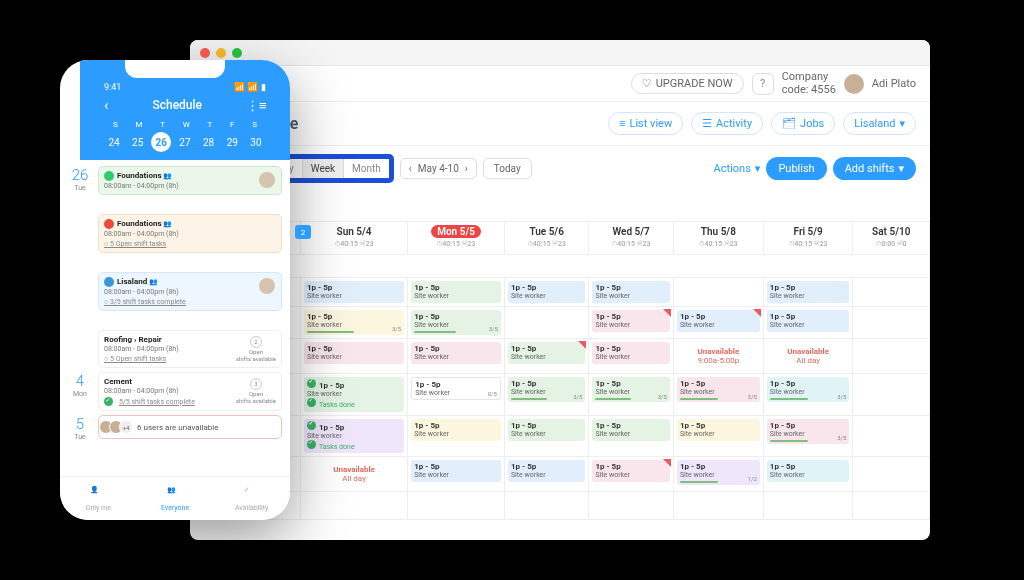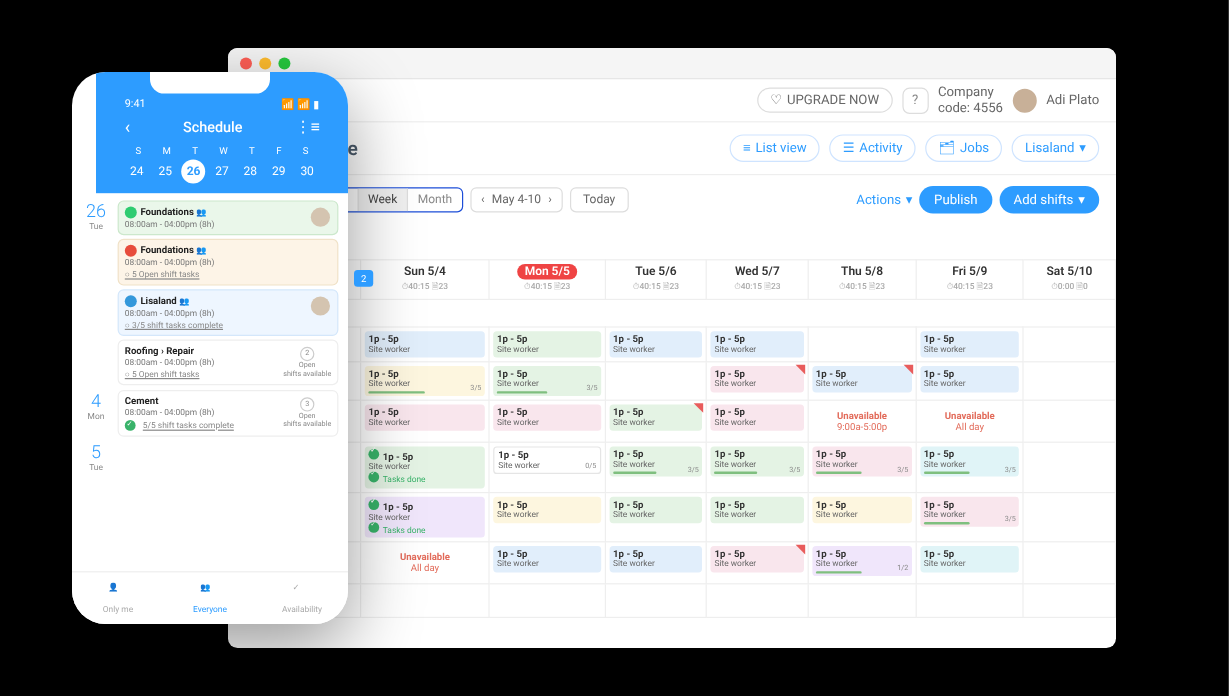--- a/index.html
+++ b/index.html
@@ -19,21 +19,21 @@
 .avatar { width:20px; height:20px; border-radius:50%; background:#c8b098; }
 
 .subhead { display:flex; align-items:center; padding:10px 14px; gap:8px; border-bottom:1px solid #eee; }
 .subhead h1 { font-size:16px; font-weight:600; color:#4a5a6a; margin:0; }
 .calico { color:#2d9cff; }
 .subhead .spacer{flex:1}
 .obtn { border:1px solid #cfe4ff; color:#2d9cff; border-radius:14px; padding:4px 10px; font-size:11px; display:flex; align-items:center; gap:4px; cursor:pointer;}
 
 .toolbar { display:flex; align-items:center; padding:8px 14px; gap:6px; }
 .circ { width:24px; height:24px; border:1px solid #cfe4ff; border-radius:50%; display:flex; align-items:center; justify-content:center; color:#2d9cff; font-size:11px;}
-.seg { display:flex; border:1px solid #1d4ed8; border-radius:5px; overflow:hidden; font-size:10px;}
+.seg { display:flex; border:5px solid #1d4ed8; border-radius:5px; overflow:hidden; font-size:10px;}
 .seg span { padding:4px 8px; color:#888; cursor:pointer; border-right:1px solid #ddd;}
 .seg span:last-child{border:none}
 .seg span.on { background:#f0f0f0; color:#444; }
 .range { border:1px solid #ddd; border-radius:5px; padding:4px 8px; font-size:10px; color:#666; display:flex; align-items:center; gap:6px;}
 .today { border:1px solid #ddd; border-radius:5px; padding:4px 10px; font-size:10px; color:#666; cursor:pointer;}
 .link { color:#2d9cff; font-size:11px; cursor:pointer; display:flex; gap:4px; align-items:center;}
 .pbtn { background:#2d9cff; color:#fff; border-radius:14px; padding:5px 12px; font-size:11px; cursor:pointer; display:flex; gap:4px; align-items:center;}
 
 .grid { overflow:auto; font-size:9px; color:#555; }
 table { border-collapse:collapse; width:100%;margin-top:30px; }
@@ -74,21 +74,21 @@
 .pweek { display:flex; justify-content:space-around; font-size:8px; margin-top:6px;}
 .pdates { display:flex; justify-content:space-between; font-size:10px; margin-top:3px;}
 .pdates span{width:20px;height:20px;display:flex;align-items:center;justify-content:center;border-radius:50%}
 .pdates span.sel{background:#fff;color:#2d9cff;font-weight:700}
 
 .plist { padding:6px 8px 0; overflow:auto; height:310px; }
 .pday { display:flex; gap:6px; margin-bottom:4px; }
 .pday .dl { width:24px; text-align:center; }
 .pday .dl .n { font-size:15px; color:#2d9cff; font-weight:300; }
 .pday .dl .w { font-size:7px; color:#888; }
-.pday .col { flex:1; display:flex; flex-direction:column; gap:3px; }
+.pday .col { flex:1; display:flex; flex-direction:column; gap:19px; }
 .card { border:1px solid #eee; border-radius:5px; padding:4px 5px; position:relative; font-size:8px; }
 .card .ct { font-weight:700; font-size:8px; color:#222; }
 .card .tm { font-size:7px; color:#777; margin-top:1px; }
 .card .sub { font-size:7px; color:#888; margin-top:2px; display:flex; align-items:center; gap:3px;text-decoration:underline;}
 .card.green{background:#eaf7ea;border-color:#cce8cc}
 .card.tan{background:#fdf4e7;border-color:#f0e2c8}
 .card.lblue{background:#eef6ff;border-color:#d4e7fb}
 .tag{position:absolute;right:5px;top:5px;font-size:6px;color:#888;text-align:center;line-height:1.1}
 .tag .num{border:1px solid #ccc;border-radius:50%;width:12px;height:12px;display:flex;align-items:center;justify-content:center;margin:0 auto 1px}
 .pav{width:16px;height:16px;border-radius:50%;background:#d4c4b0;position:absolute;right:6px;top:5px}
@@ -562,20 +562,30 @@
         </div>
         <div class="col">
           <div class="card "><span class="ct">Cement</span> <div class="tm">08:00am - 04:00pm (8h)</div><div class="sub"><span class="check"></span>5/5 shift tasks complete</div><div class="tag"><div class="num">3</div>Open<br>shifts available</div></div>
         </div>
       </div>
       <div class="pday">
         <div class="dl">
           <div class="n">5</div>
           <div class="w">Tue</div>
         </div>
+        <div class="col">
+          <div class="warnrow">
+            <div class="stack">
+              <span class="a"></span>
+              <span class="a"></span>
+              <span class="more">+4</span>
+            </div>
+            <span>6 users are unavailable</span>
+          </div>
+        </div>
       </div>
     </div>
   <div class="ptabs">
     <div class="ptab">
         <span class="ico">👤</span>
         <span>Only me</span>
       </div>
     <div class="ptab on">
         <span class="ico">👥</span>
         <span>Everyone</span>

